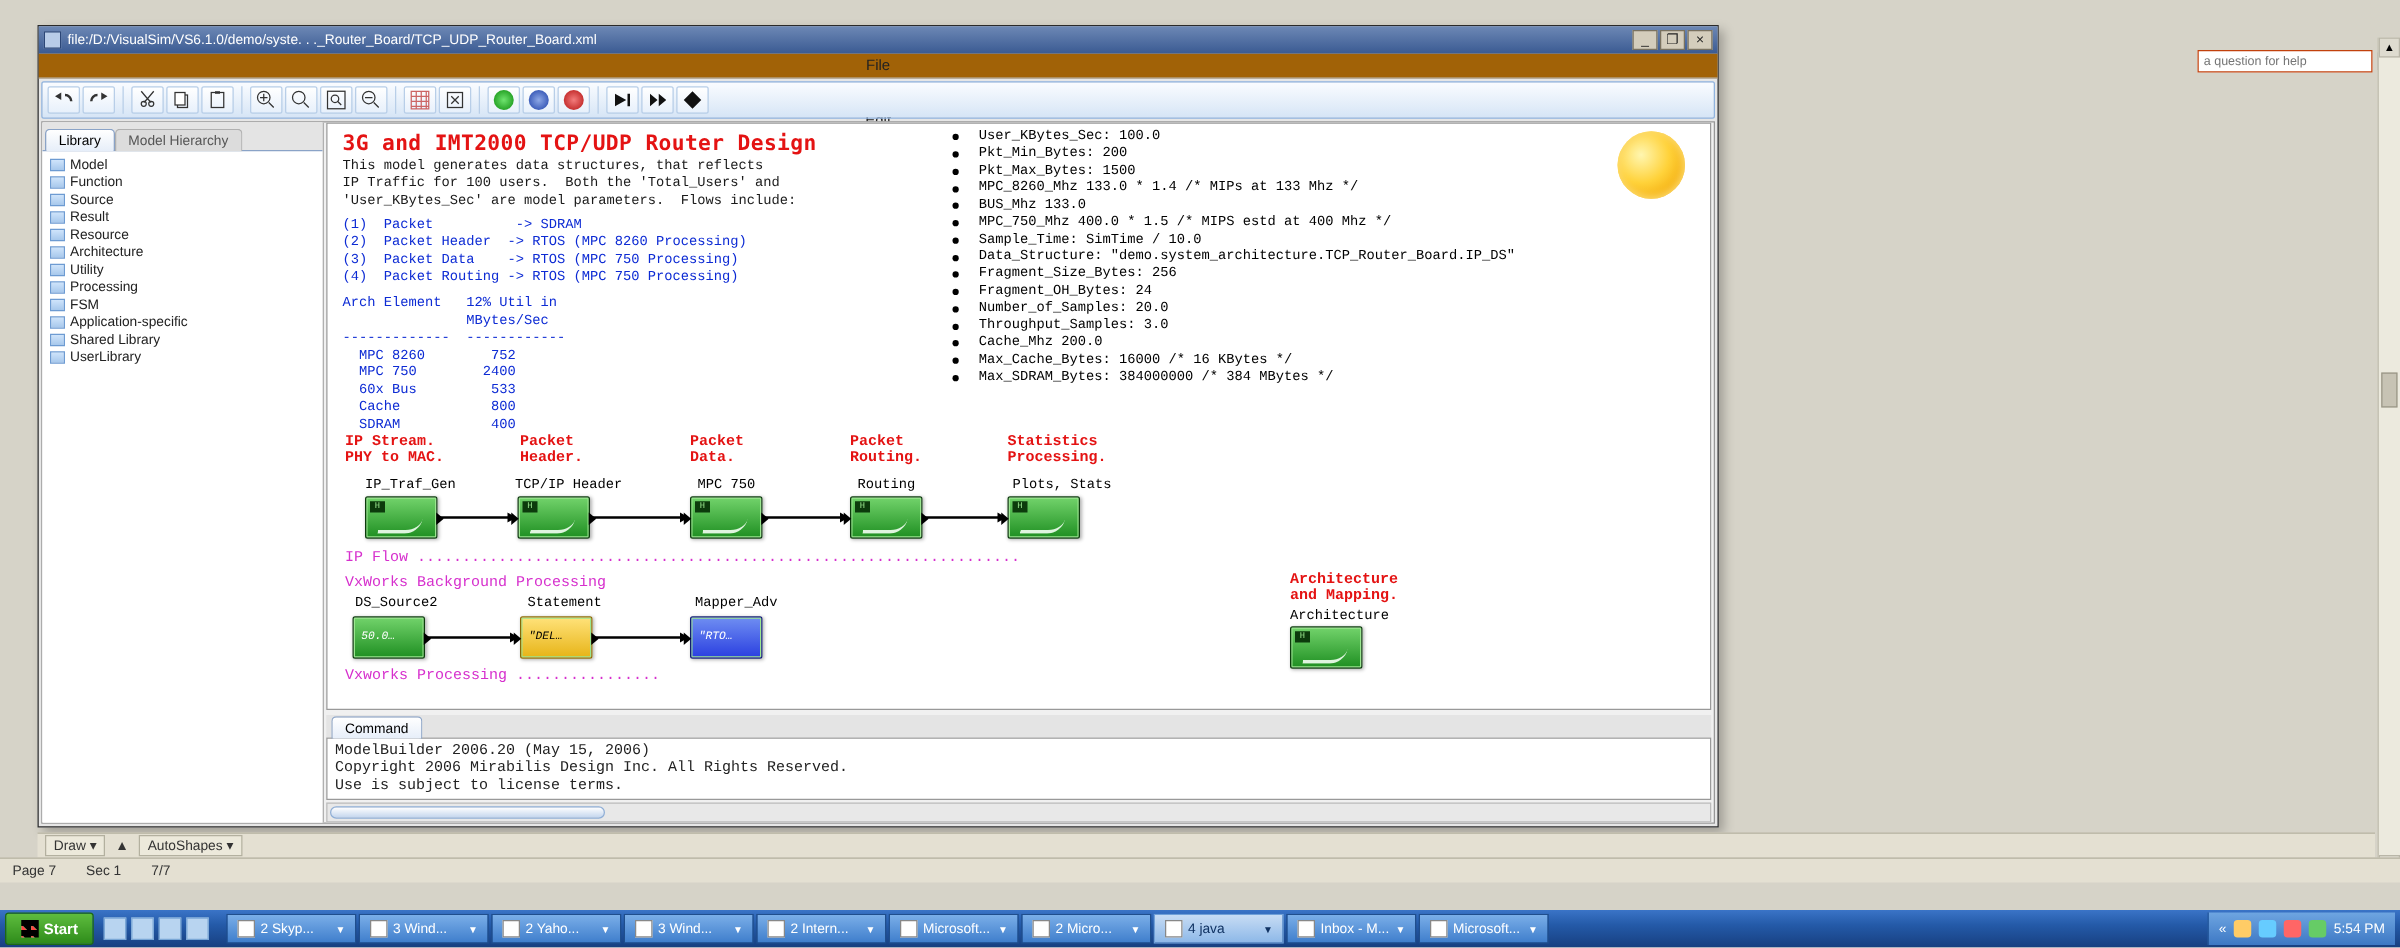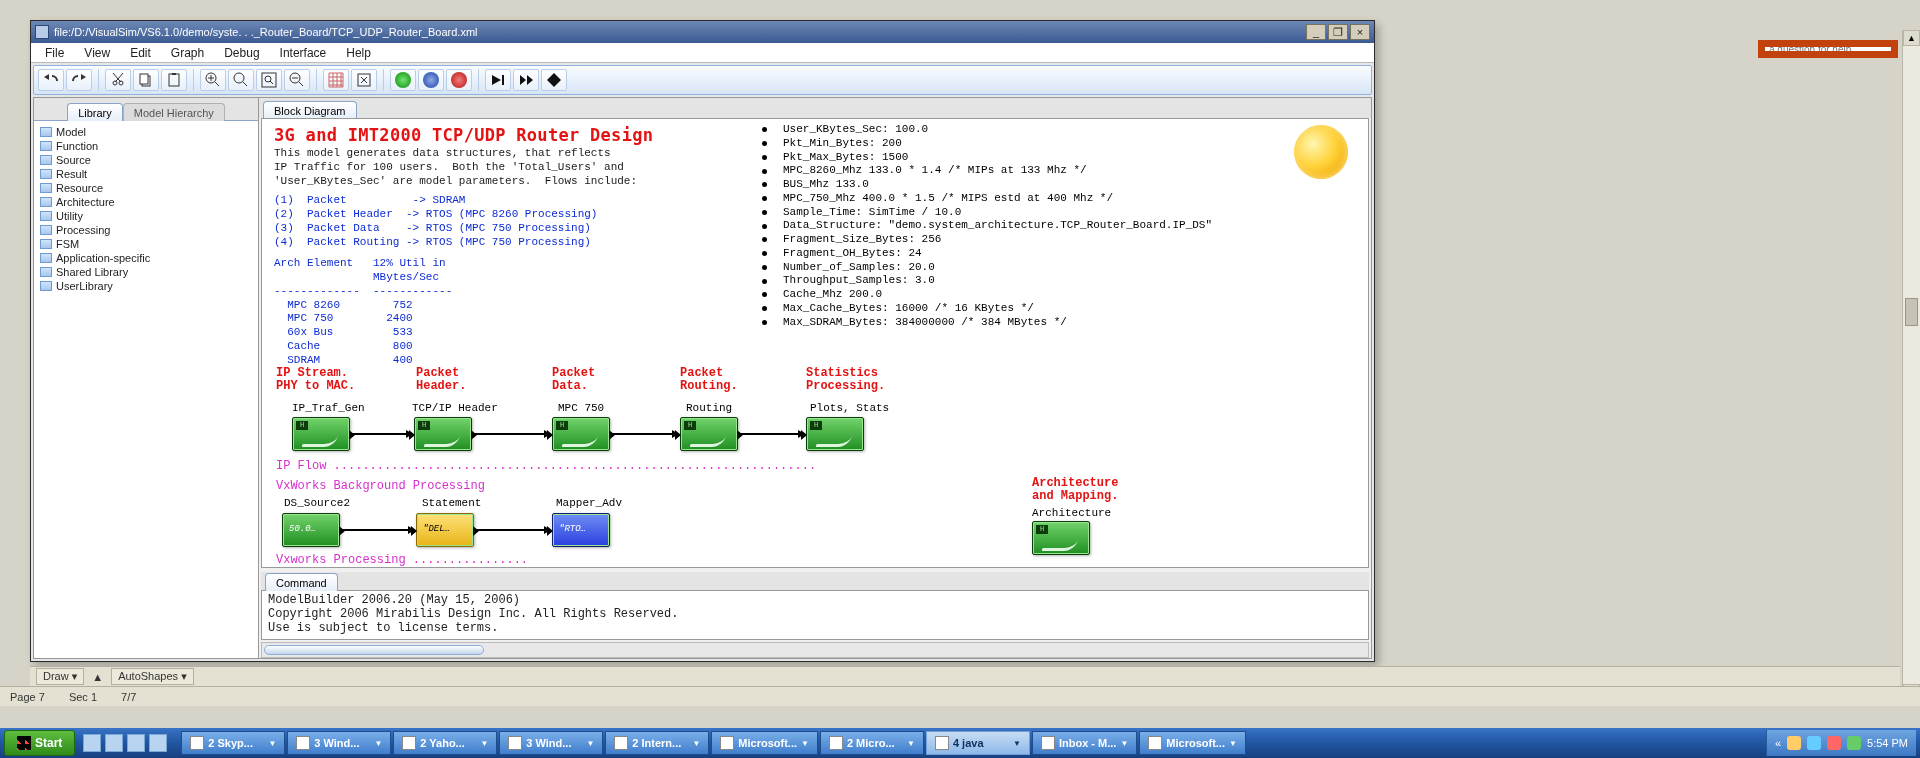--- a/index.html
+++ b/index.html
@@ -32,21 +32,21 @@
   }
   .host-scroll .arrow-up, .host-scroll .arrow-down {
     position:absolute; left:0; right:0; height:16px; background:#dedbcf;
     border:1px solid #b9b6a8; text-align:center; font-size:9px; line-height:14px;
   }
   .host-scroll .arrow-up{top:0;} .host-scroll .arrow-down{bottom:0;}
 
   .ask-help {
     position: absolute; right: 22px; top: 40px;
     width: 140px; height: 18px;
-    background: #fff; border: 7px solid #c2410c;
+    background: #fff; border: 1px solid #c2410c;
     font-size: 10px; color: #999; padding: 2px 4px;
   }
   .ask-close {
     position:absolute; right:4px; top:42px; width:14px; height:14px;
     border:1px solid #888; background:#e0dccd; text-align:center; line-height:12px; font-size:10px;
   }
 
   
   .draw-bar {
     position:absolute; left:30px; right:20px; top:666px; height:20px;
@@ -81,21 +81,21 @@
      linear-gradient(45deg,#fc4 25%, transparent 25%) 8px 8px/8px 8px;
      background-color:#000;
   }
   .ql-sep { width:4px; height:26px; }
   .ql { display:flex; gap:4px; align-items:center; padding:0 6px; }
   .ql .ic { width:18px; height:18px; background:#b8d4f0; border:1px solid #7aa7d6; }
   .task-btn {
     height:24px; min-width:104px; padding:0 8px;
     background: linear-gradient(#7aaee8,#3f7ecc);
     border:1px solid #1f4e8d; color:#fff; font-size:11px;
-    display:flex; align-items:center; gap:4px; overflow:hidden; white-space:nowrap;font-weight:bold;
+    display:flex; align-items:center; gap:4px; overflow:hidden; white-space:nowrap;
   }
   .task-btn.active { background: linear-gradient(#c7dcf4,#8db8e8); color:#103262; border:1px solid #6fa0d8; }
   .task-btn .ic { width:14px; height:14px; background:#fff; border:1px solid #888; flex:none; }
   .task-btn .drop{margin-left:auto;font-size:8px;}
   .tray {
     margin-left:auto; height:26px; background:linear-gradient(#6ea5e1,#3d78c4);
     display:flex; align-items:center; gap:6px; padding:0 8px; color:#fff; font-size:11px;
     border-left:1px solid #255a9d;
   }
   .tray .ic{width:14px;height:14px;background:#fc6;border-radius:3px;}
@@ -110,22 +110,22 @@
   }
   .title-bar {
     height:22px; background:linear-gradient(#6d88b5,#3a5a92);
     color:#fff; display:flex; align-items:center; padding:0 4px;
     font-size:11px;
   }
   .title-bar .icon { width:14px; height:14px; background:#b8cce8; border:1px solid #2b4677; margin-right:5px; }
   .title-bar .spacer{flex:1;}
   .title-bar .wbtn { width:20px;height:16px;background:#d4cdbc;border:1px solid #7a7260;margin-left:2px;text-align:center;line-height:14px;font-size:11px;color:#222;}
   .menu-bar {
-    height:20px; background:#ffffff; display:flex; align-items:center; padding:0 6px;
-    gap:4px; border-bottom:1px solid #bcbcbc;
+    height:20px; background:#a16207; display:flex; align-items:center; padding:0 6px;
+    gap:4px; border-bottom:1px solid #bcbcbc;flex-direction:column;
   }
   .menu-item { padding:2px 8px; font-size:12px; color:#222; }
   .tool-bar {
     height:30px; background:linear-gradient(#fafcff,#d6e5f6);
     border:1px solid #8fb3df; margin:2px; border-radius:2px;
     display:flex; align-items:center; padding:2px 4px; gap:2px;
   }
   .tb-sep{width:1px;height:22px;background:#b8cee8;margin:0 4px;}
   .tb-btn{
     width:26px;height:22px;border:1px solid #b8cee8;background:linear-gradient(#fff,#e7f0fb);
@@ -138,21 +138,21 @@
   .stop{background:radial-gradient(#f37c7c,#b41111);}
 
   .body{
     flex:1; display:flex; border:1px solid #979797; margin:0 2px 2px 2px; background:#f0f0f0;
   }
 
   
   .left{
     width:225px; display:flex; flex-direction:column; border-right:1px solid #979797; background:#fff;
   }
-  .tabs-row{height:22px;background:#e4e4e4;display:flex;align-items:flex-end;padding:0 2px;gap:0;justify-content:center;}
+  .tabs-row{height:22px;background:#e4e4e4;display:flex;align-items:flex-end;padding:0 2px;gap:0;}
   .tab{
     padding:3px 10px 2px 10px;font-size:11px;border:1px solid #8aa3c7;border-bottom:none;
     background:linear-gradient(#fff,#e6eef9); border-radius:4px 4px 0 0; position:relative; top:1px;
   }
   .tab.inactive{background:#dcdcdc;border-color:#b0b0b0;color:#555;}
   .tree{flex:1;overflow:auto;background:#fff;border-top:1px solid #8aa3c7;padding:4px 2px;}
   .tree .item{display:flex;align-items:center;gap:4px;padding:1px 4px;font-size:11px;color:#222;}
   .tree .fico{width:12px;height:10px;background:linear-gradient(#cfe4fb,#a7c8ec);border:1px solid #6d9bd2;}
 
   
@@ -400,23 +400,20 @@
               <span>Shared Library</span>
             </div>
           <div class="item">
               <span class="fico"></span>
               <span>UserLibrary</span>
             </div>
         </div>
       </div>
 
       <div class="right">
-        <div class="bd-tab-row">
-          <div class="tab">Block Diagram</div>
-        </div>
 
         <div class="canvas">
 
           <div style="position:absolute;left:12px;top:6px;">
             <div class="red-title">3G and IMT2000 TCP/UDP Router Design</div>
             <div class="dark-pre" style="margin-top:2px;">This model generates data structures, that reflects
 IP Traffic for 100 users.  Both the 'Total_Users' and
 'User_KBytes_Sec' are model parameters.  Flows include:</div>
             <div class="blue-pre" style="margin-top:6px;">(1)  Packet          -&gt; SDRAM
 (2)  Packet Header  -&gt; RTOS (MPC 8260 Processing)

